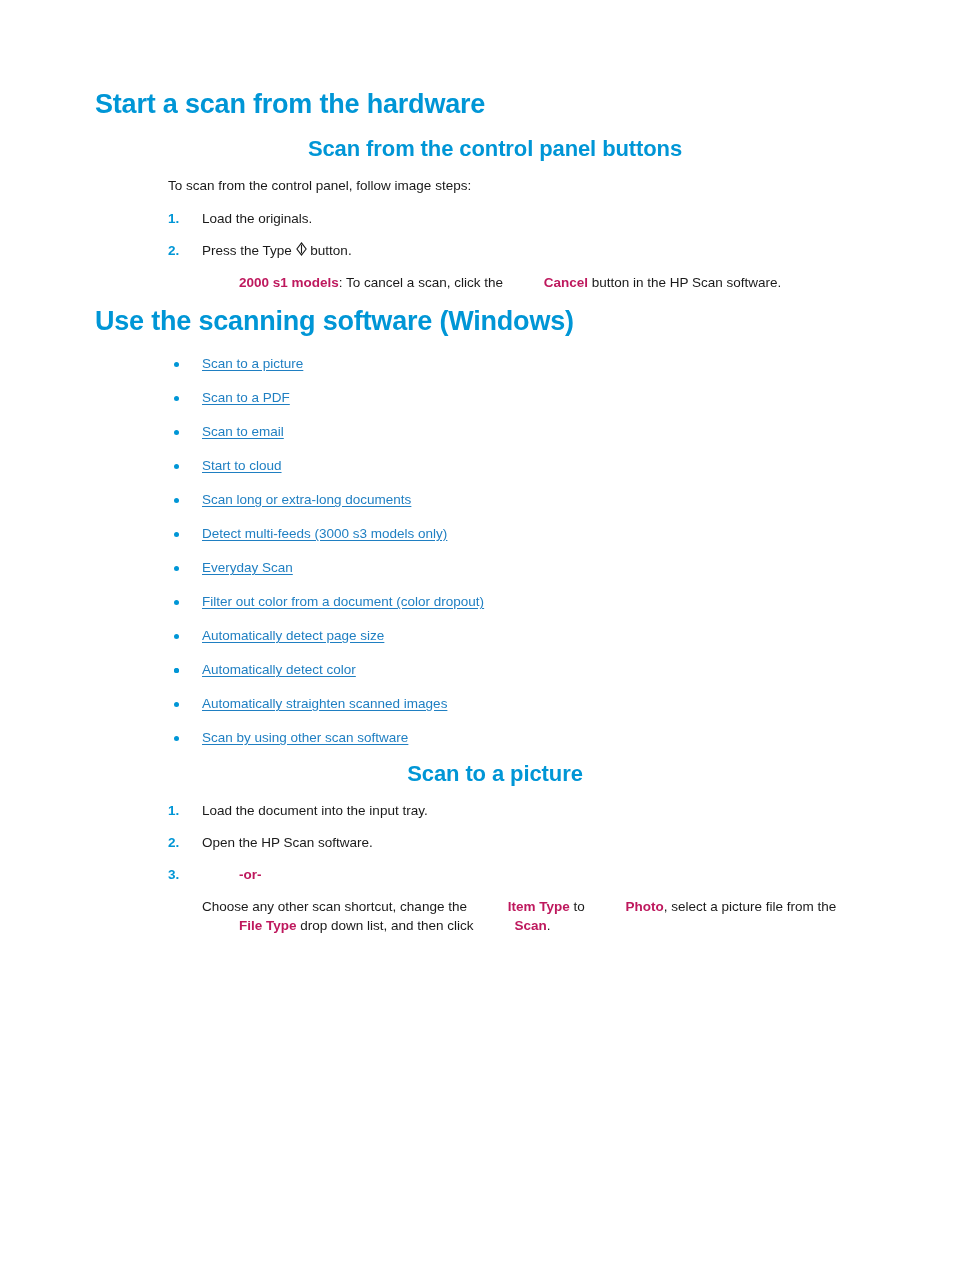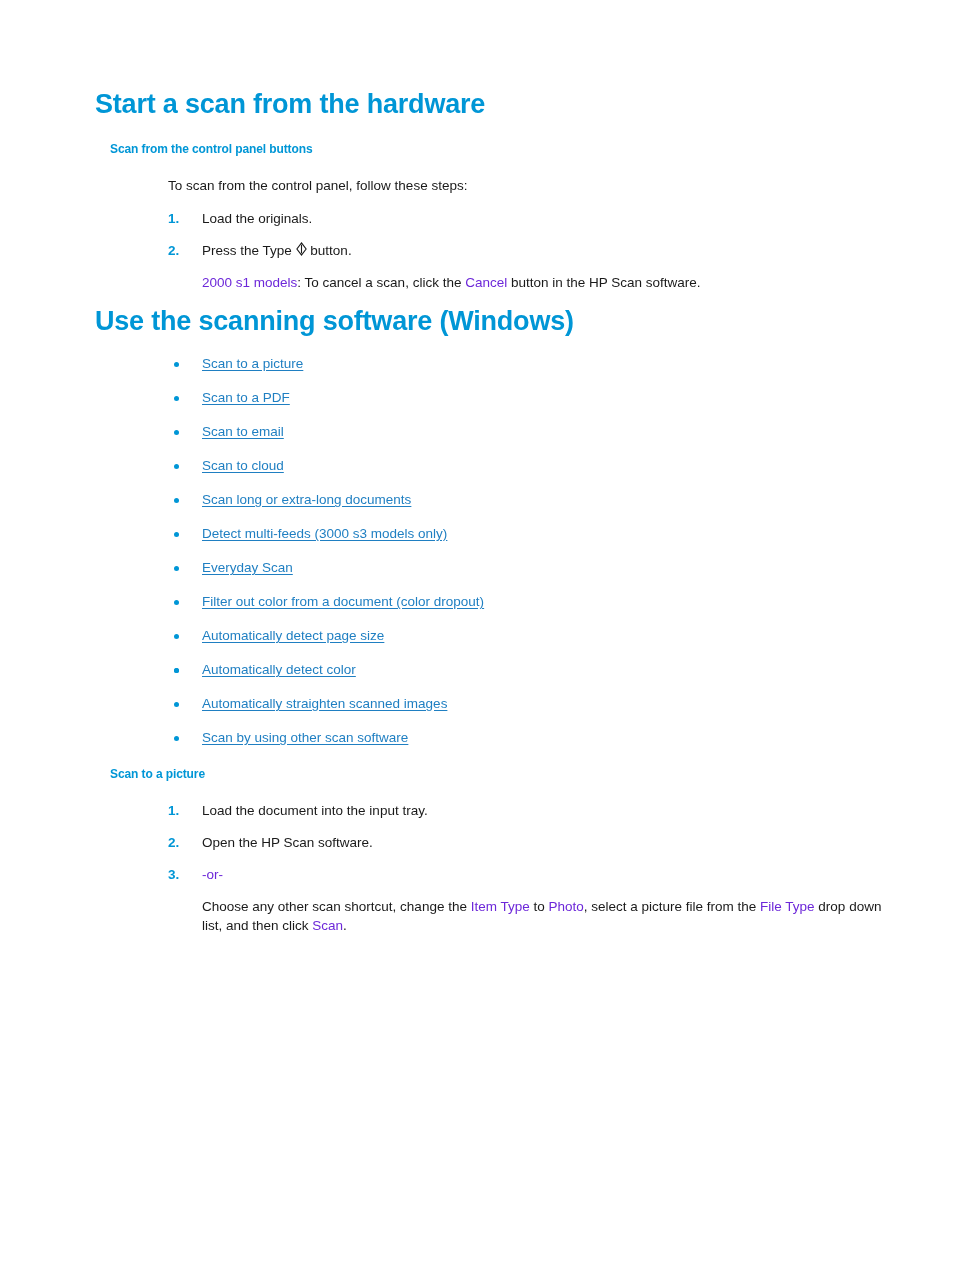--- a/index.html
+++ b/index.html
@@ -31,26 +31,27 @@
 
   h1.doc-h1 {
     font-size: 27px;
     line-height: 32px;
     font-weight: bold;
     color: #0096d6;
     margin: 0 0 18px 0;
     letter-spacing: -0.2px;
   }
   h2.doc-h2 {
-    font-size: 12px;
+    font-size: 22px;
     line-height: 22px;
     font-weight: bold;
     color: #0096d6;
-    margin: 0 0 16px 15px;
+    margin: 0 0 16px 0;
     letter-spacing: -0.1px;
+    text-align: center;
   }
   .sec-h1-2 { margin-top: 44px; }
   .sec-h2-2 { margin-top: 30px; }
 
   .body-para {
     margin: 0 0 14px 0;
     padding-left: 73px;
     font-size: 13.5px;
     line-height: 19px;
   }
@@ -104,21 +105,21 @@
     height: 5px;
     border-radius: 50%;
     background: #0096d6;
   }
   a.doclink {
     color: #1f7fc2;
     text-decoration: underline;
     text-underline-offset: 2px;
     font-size: 13.5px;
   }
-  b { font-weight: normal; color: #6d28d9; }
+  b { font-weight: bold; color: #be185d; margin-left: 37px; }
 
   .icon-glyph {
     display: inline-block;
     vertical-align: -1px;
     line-height: 1;
   }
   .scan-glyph svg { display: block; }
   .cancel-glyph svg { display: block; }
 
   
@@ -147,21 +148,21 @@
 <body>
 
 <div class="page">
 
   <div class="content">
 
     <h1 class="doc-h1">Start a scan from the hardware</h1>
 
     <h2 class="doc-h2">Scan from the control panel buttons</h2>
 
-    <p class="body-para">To scan from the control panel, follow these steps:</p>
+    <p class="body-para">To scan from the control panel, follow image steps:</p>
 
     <ol class="numlist">
       <li>
         <span class="num">1.</span>
         <span>Load the originals.</span>
       </li>
       <li>
         <span class="num">2.</span>
         <span>Press the Type</span><span>&nbsp;</span><span class="icon-glyph scan-glyph"><svg width="11" height="14" viewBox="0 0 11 14">
               <path d="M5.5 0.9 L10.1 7 L5.5 13.1 L0.9 7 Z" fill="none" stroke="#1a1a1a" stroke-width="1.1"></path>
@@ -173,21 +174,21 @@
       </li>
     </ol>
 
     <h1 class="doc-h1 sec-h1-2">Use the scanning software (Windows)</h1>
 
 
     <ul class="linklist">
       <li><span class="dot"></span><a class="doclink" href="#">Scan to a picture</a></li>
       <li><span class="dot"></span><a class="doclink" href="#">Scan to a PDF</a></li>
       <li><span class="dot"></span><a class="doclink" href="#">Scan to email</a></li>
-      <li><span class="dot"></span><a class="doclink" href="#">Scan to cloud</a></li>
+      <li><span class="dot"></span><a class="doclink" href="#">Start to cloud</a></li>
       <li><span class="dot"></span><a class="doclink" href="#">Scan long or extra-long documents</a></li>
       <li><span class="dot"></span><a class="doclink" href="#">Detect multi-feeds (3000 s3 models only)</a></li>
       <li><span class="dot"></span><a class="doclink" href="#">Everyday Scan</a></li>
       <li><span class="dot"></span><a class="doclink" href="#">Filter out color from a document (color dropout)</a></li>
       <li><span class="dot"></span><a class="doclink" href="#">Automatically detect page size</a></li>
       <li><span class="dot"></span></li>
       <li><span class="dot"></span><a class="doclink" href="#">Automatically detect color</a></li>
       <li><span class="dot"></span><a class="doclink" href="#">Automatically straighten scanned images</a></li>
       <li><span class="dot"></span><a class="doclink" href="#">Scan by using other scan software</a></li>
     </ul>

